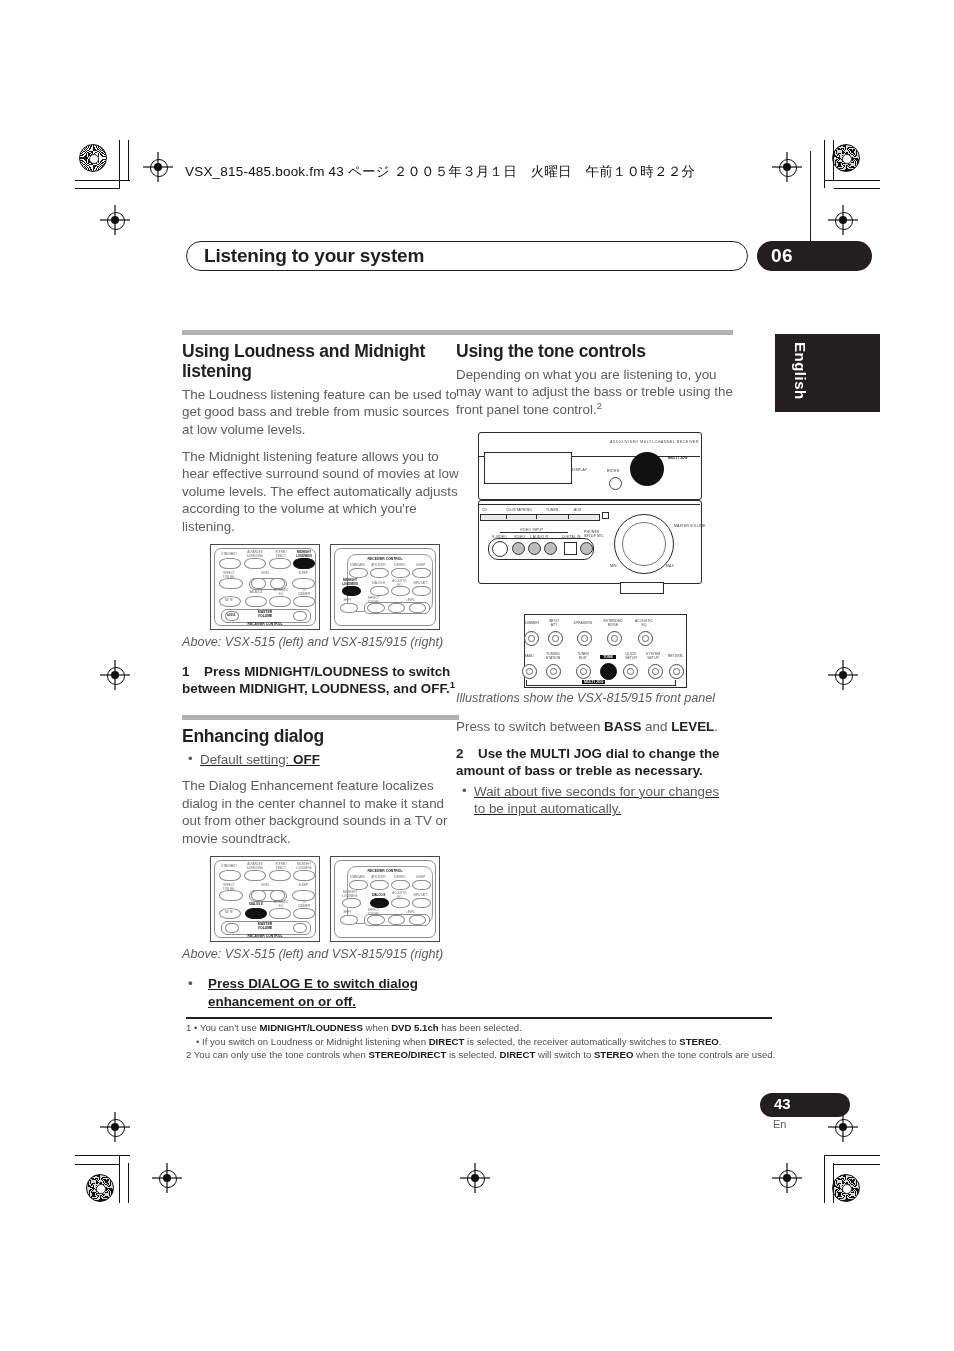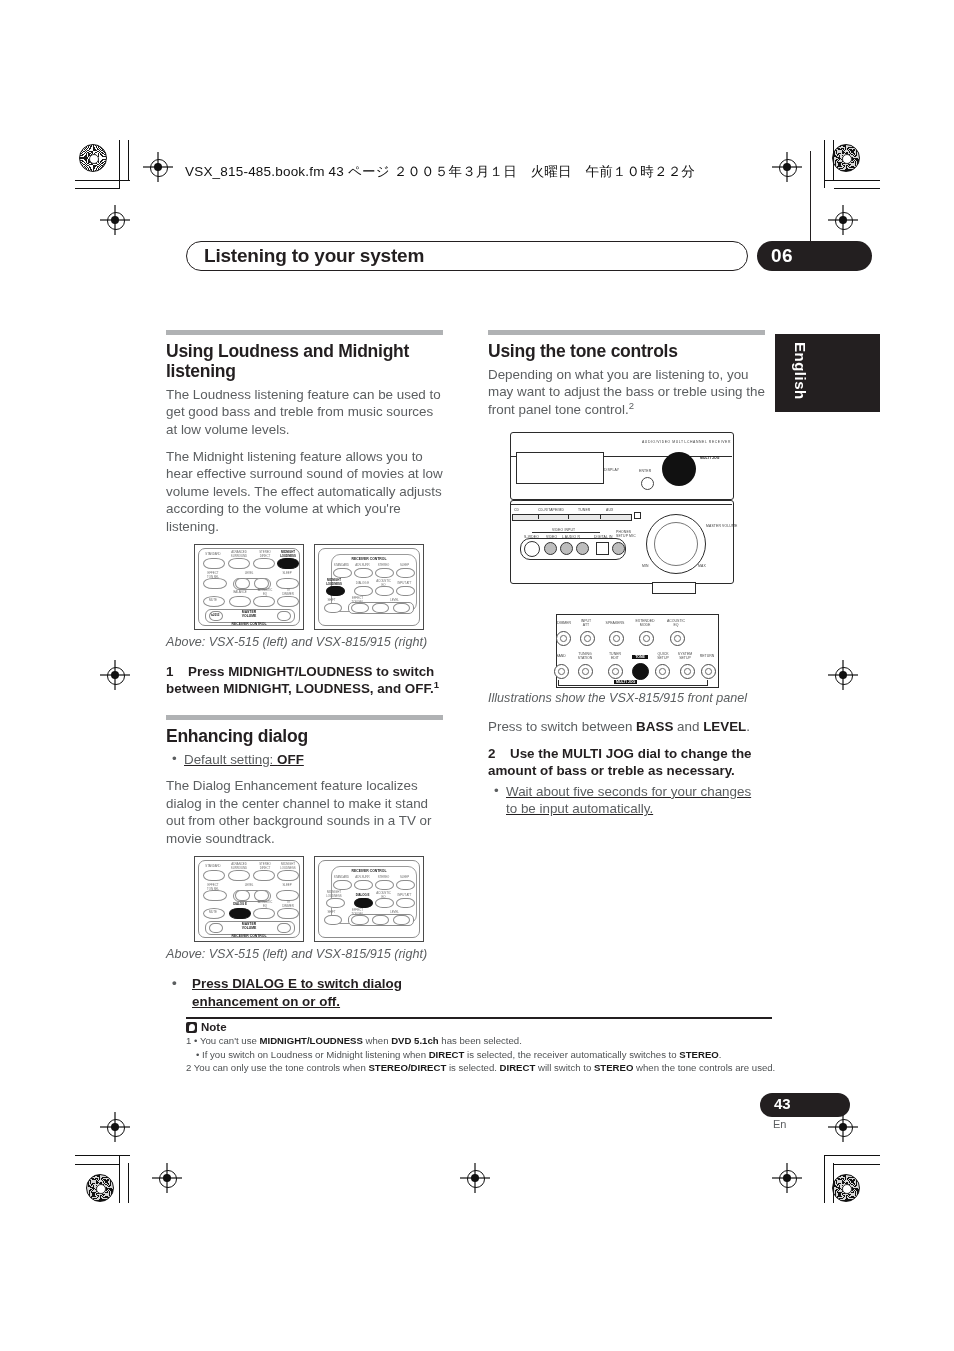--- a/index.html
+++ b/index.html
@@ -62,22 +62,22 @@
     position:absolute;left:775px;top:334px;width:105px;height:78px;background:#231f20;
   }
   .langtab span{
     position:absolute;color:#fff;font-size:15px;font-weight:bold;
     transform:rotate(90deg);transform-origin:left top;
     left:34px;top:8px;white-space:nowrap;letter-spacing:.5px;
   }
 
   
   .col{position:absolute;top:330px;width:277px;}
-  .col.left{left:166px;}
-  .col.right{left:488px;}
+  .col.left{left:182px;}
+  .col.right{left:456px;}
 
   .secrule{height:5px;background:#b0b2b4;margin-bottom:7px;}
   h2.sec{
     font-size:17.5px;font-weight:bold;color:#231f20;margin:0 0 4px 0;line-height:1.14;
     letter-spacing:-.25px;
   }
   p.body{
     font-size:13.4px;line-height:1.31;color:#5b5e60;margin:0 0 9px 0;
   }
   p.body b{color:#231f20;font-weight:bold;}
@@ -560,24 +560,20 @@
     </p>
 
     <ul class="bul">
       <li>Wait about five seconds for your changes to be input automatically.</li>
     </ul>
 
   </div>
 
   <div class="noterule"></div>
   <div class="notebox">
-    <div class="notehead">
-      <div class="noteicon"></div>
-      <span>Note</span>
-    </div>
     <div class="noteline">
       <span class="idx">1</span>
       <span>•</span>
       <span>You can't use </span><b>MIDNIGHT/LOUDNESS</b><span> when </span><b>DVD 5.1ch</b><span> has been selected.</span>
     </div>
     <div class="noteline" style="padding-left:10px;">
       <span>•</span>
       <span>If you switch on Loudness or Midnight listening when </span><b>DIRECT</b><span> is selected, the receiver automatically switches to </span><b>STEREO</b><span>.</span>
     </div>
     <div class="noteline">

